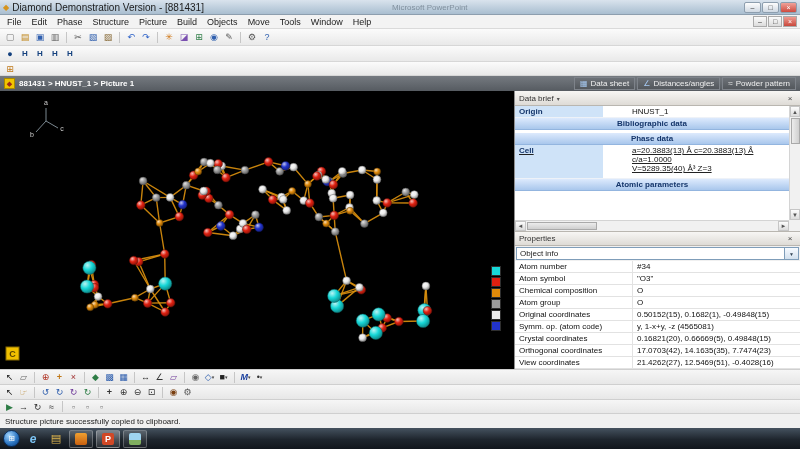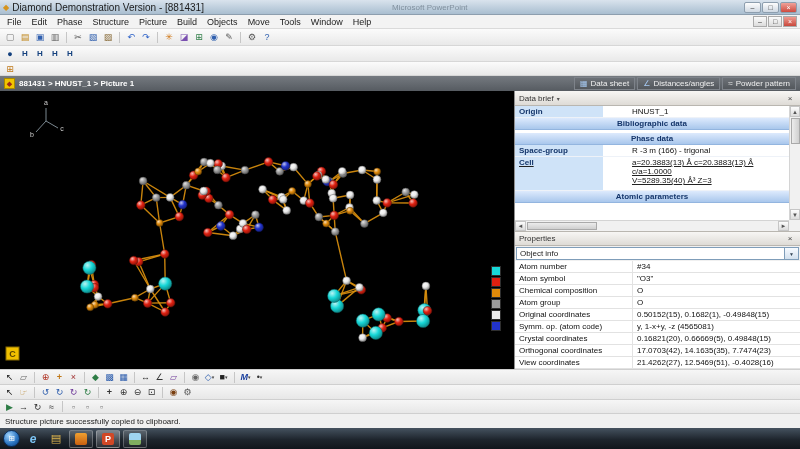--- a/index.html
+++ b/index.html
@@ -628,24 +628,20 @@
 
       <div class="db-body">
         <div class="db-rows">
           <div class="db-row r12">
             <div class="lab">Origin</div>
             <div class="val">HNUST_1</div>
           </div>
           <div class="sec">Bibliographic data</div>
           <div class="blank"></div>
           <div class="sec">Phase data</div>
-          <div class="db-row r12">
-            <div class="lab">Space-group</div>
-            <div class="val">R -3 m (166) - trigonal</div>
-          </div>
           <div class="db-row r34">
             <div class="lab">Cell</div>
             <div class="val">
               <div>a=20.3883(13) Å  c=20.3883(13) Å</div>
               <div>c/a=1.0000</div>
               <div>V=5289.35(40) Å³  Z=3</div>
             </div>
           </div>
           <div class="sec">Atomic parameters</div>
         </div>

